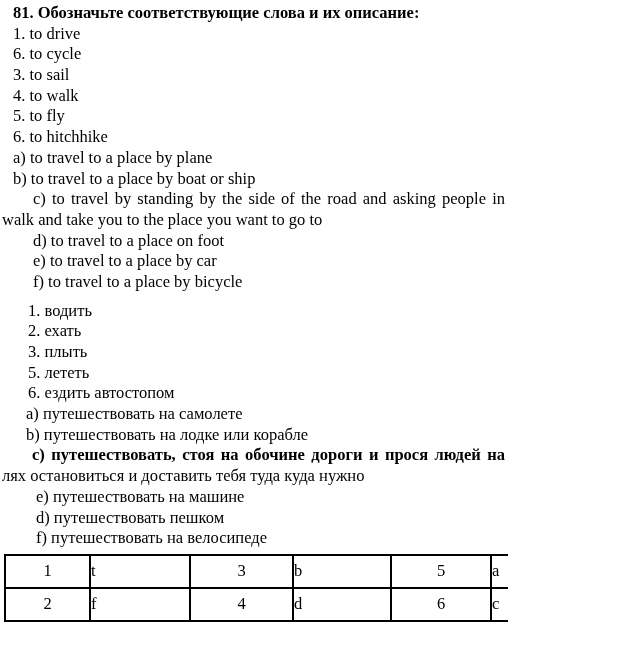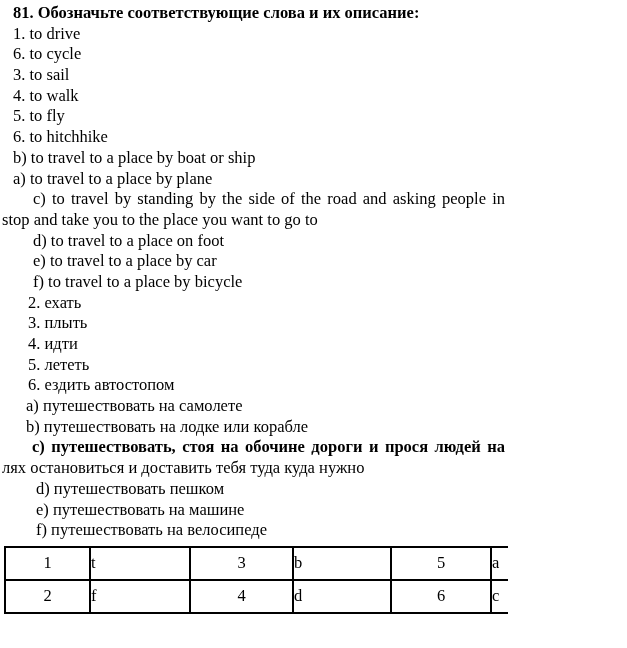--- a/index.html
+++ b/index.html
@@ -73,40 +73,40 @@
 
   <div class="line title">81. Обозначьте соответствующие слова и их описание:</div>
 
   <div class="line en-num">1. to drive</div>
   <div class="line en-num">6. to cycle</div>
   <div class="line en-num">3. to sail</div>
   <div class="line en-num">4. to walk</div>
   <div class="line en-num">5. to fly</div>
   <div class="line en-num">6. to hitchhike</div>
 
+  <div class="line en-num">a) to travel to a place by plane</div>
   <div class="line en-num">b) to travel to a place by boat or ship</div>
-  <div class="line en-num">a) to travel to a place by plane</div>
   <div class="line en-ind just">c) to travel by standing by the side of the road and asking people in cars to</div>
-  <div class="line hang">stop and take you to the place you want to go to</div>
+  <div class="line hang">walk and take you to the place you want to go to</div>
   <div class="line en-ind">d) to travel to a place on foot</div>
   <div class="line en-ind">e) to travel to a place by car</div>
   <div class="line en-ind">f) to travel to a place by bicycle</div>
 
+  <div class="line ru-num gap-ru">1. водить</div>
   <div class="line ru-num">2. ехать</div>
   <div class="line ru-num">3. плыть</div>
-  <div class="line ru-num">4. идти</div>
   <div class="line ru-num">5. лететь</div>
   <div class="line ru-num">6. ездить автостопом</div>
 
   <div class="line ru-ab">a) путешествовать на самолете</div>
   <div class="line ru-ab">b) путешествовать на лодке или корабле</div>
   <div class="line ru-c just">c) путешествовать, стоя на обочине дороги и прося людей на автомоби-</div>
   <div class="line hang">лях остановиться и доставить тебя туда куда нужно</div>
+  <div class="line ru-ind">e) путешествовать на машине</div>
   <div class="line ru-ind">d) путешествовать пешком</div>
-  <div class="line ru-ind">e) путешествовать на машине</div>
   <div class="line ru-ind">f) путешествовать на велосипеде</div>
 
   <table class="answers">
     <colgroup>
       <col style="width:85px">
       <col style="width:100px">
       <col style="width:103px">
       <col style="width:98px">
       <col style="width:100px">
       <col style="width:102px">

